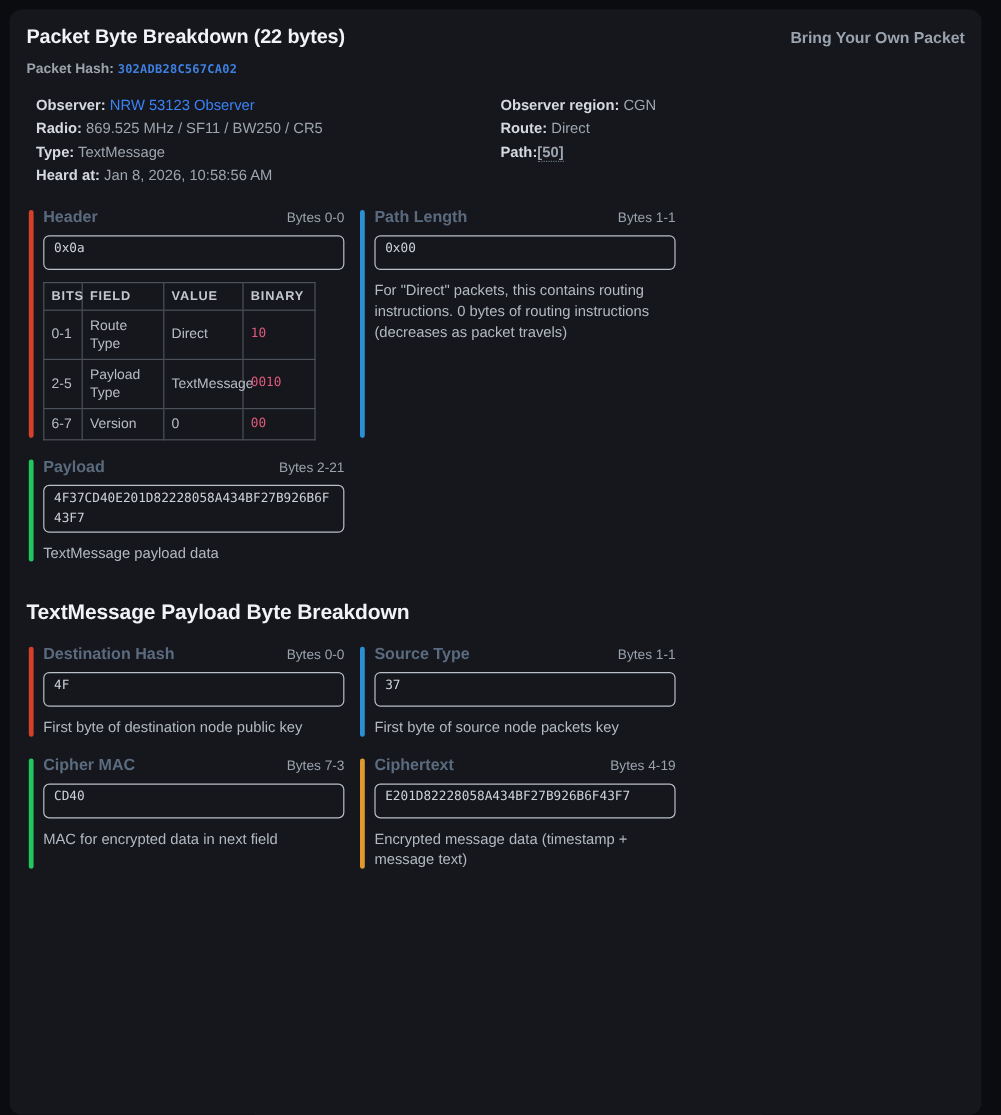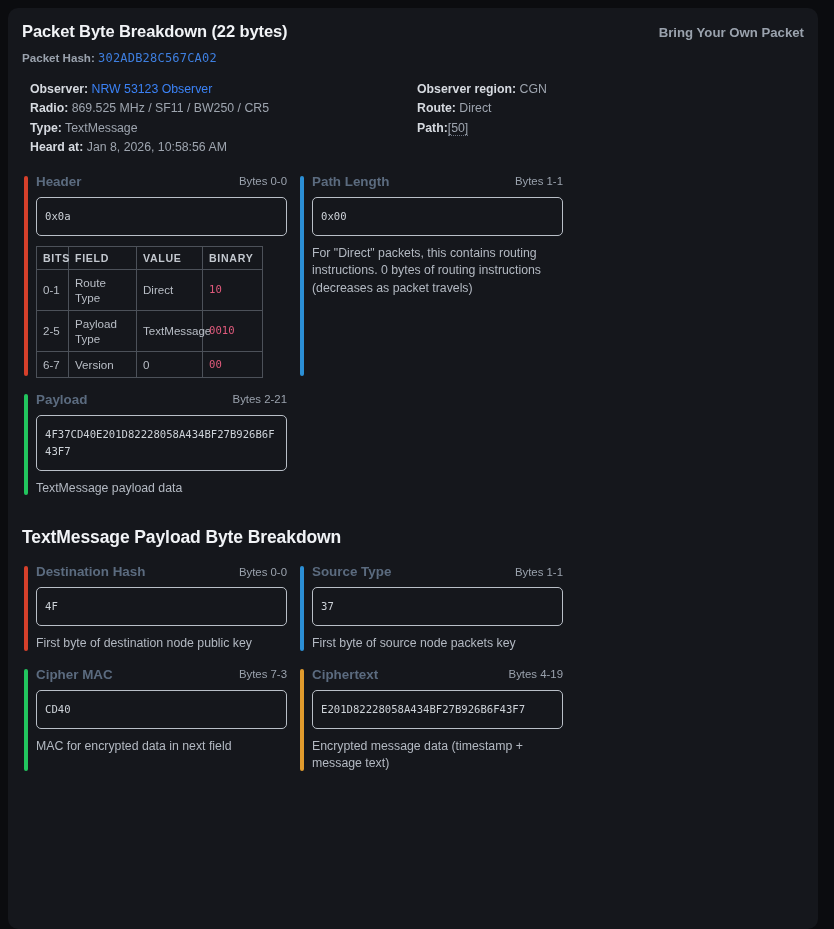--- a/index.html
+++ b/index.html
@@ -50,42 +50,42 @@
 
   .hash-line {
     margin-top: 10px;
     font-size: 11.6px;
     color: #9aa2ad;
     font-weight: bold;
   }
   .hash-line .val {
     font-family: "DejaVu Sans Mono", monospace;
     color: #3e7fe0;
-    font-weight: normal;
-    font-size: 12px;
+    font-weight: bold;
+    font-size: 10px;
     letter-spacing: 0.2px;
   }
 
   
   .meta {
     display: flex;
     margin-top: 15px;
     padding-left: 8px;
   }
   .meta-col { width: 400px; }
   .meta-line {
     font-size: 12.3px;
     color: #b6bcc6;
     line-height: 19.4px;
     white-space: nowrap;
   }
   .meta-line .k { color: #d6dae0; font-weight: bold; }
   .meta-line .v { color: #9ea5af; }
   .meta-line .v.link { color: #3b82f6; cursor: pointer; }
-  .dotted { border-bottom: 1px dotted #6b7280; cursor: help; }
+  .dotted { border-bottom: 1px dotted #6b7280; cursor: help; font-weight: bold; }
 
   
   .hexstrip {
     margin-top: 20px;
     background: #273444;
     border-radius: 8px;
     padding: 19px 16px;
   }
   .hexline {
     display: inline-block;
@@ -122,37 +122,37 @@
   .fcard::before {
     content: "";
     position: absolute;
     left: 2px; top: 2px; bottom: 2px;
     width: 4px;
     border-radius: 3px;
     background: var(--accent, #666);
   }
   .fcard-head {
     display: flex;
-    align-items: center;
+    align-items: flex-end;
     justify-content: space-between;
   }
   .fcard-title {
     font-size: 13.4px;
     font-weight: bold;
     color: #5b6b7f;
   }
   .fcard-bytes {
     font-size: 11.4px;
     color: #9aa2ad;
   }
   .fbox {
     margin-top: 8px;
     border: 1px solid #b9bfc7;
     border-radius: 5px;
-    padding: 10px 8px;
+    padding: 2px 8px;
     font-family: "DejaVu Sans Mono", monospace;
     font-size: 10.6px;
     color: #cdd2d8;
     line-height: 17px;
     word-break: break-all;
     background: transparent;
     min-height: 29px;
   }
   .fdesc {
     margin-top: 9px;

